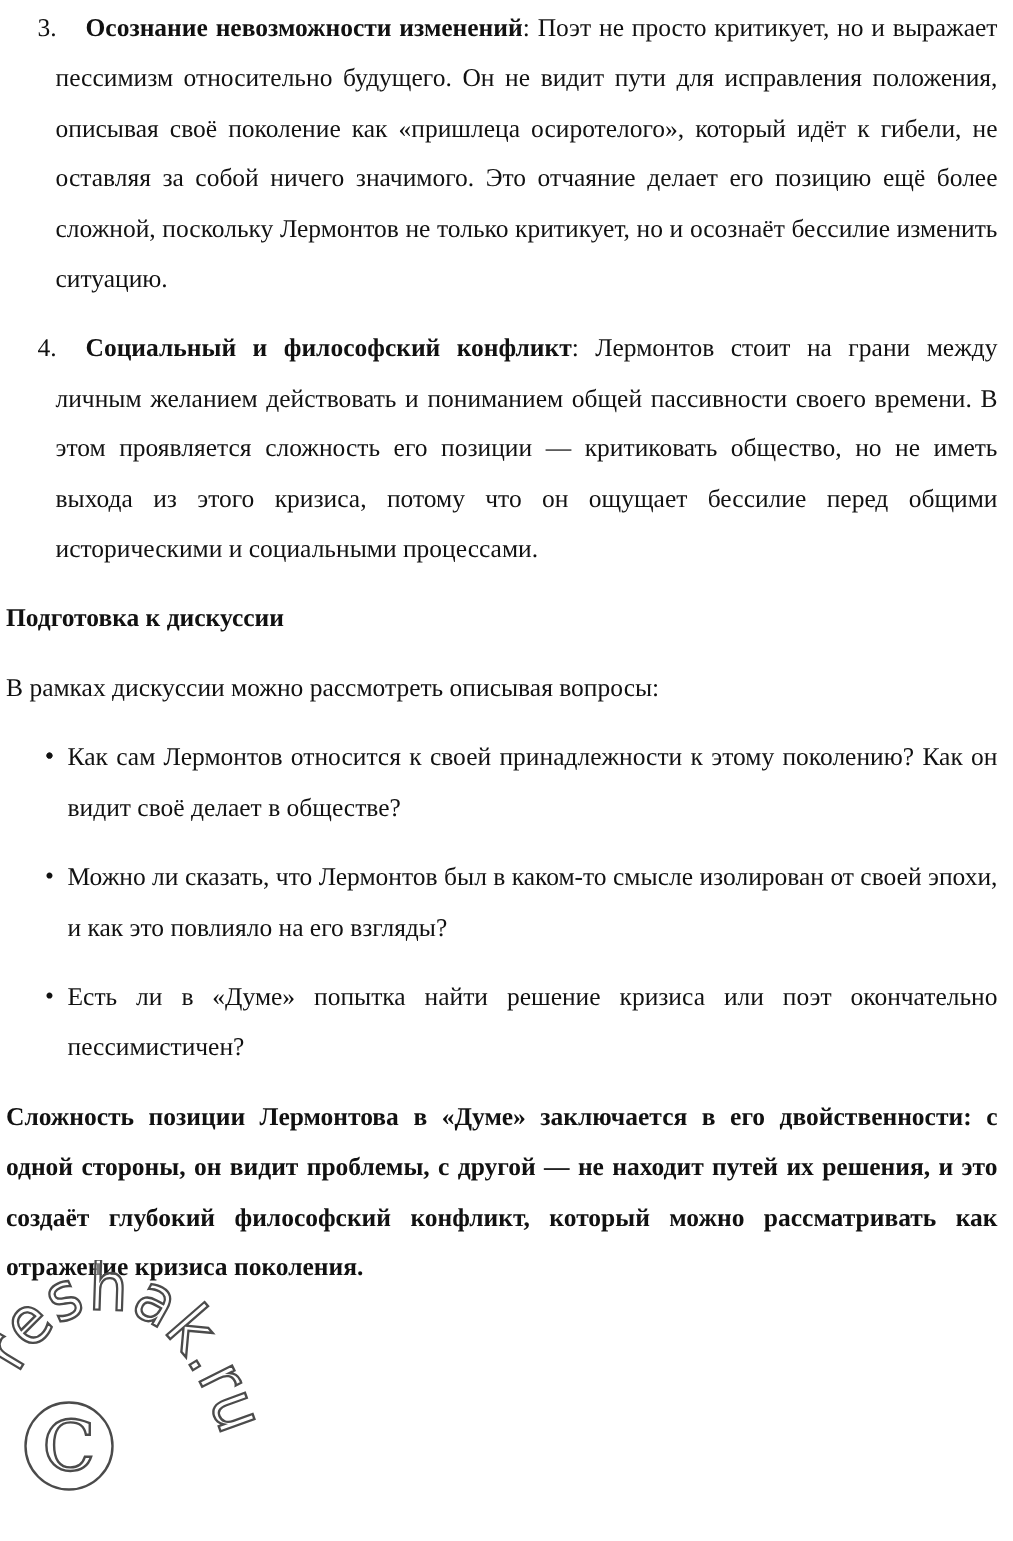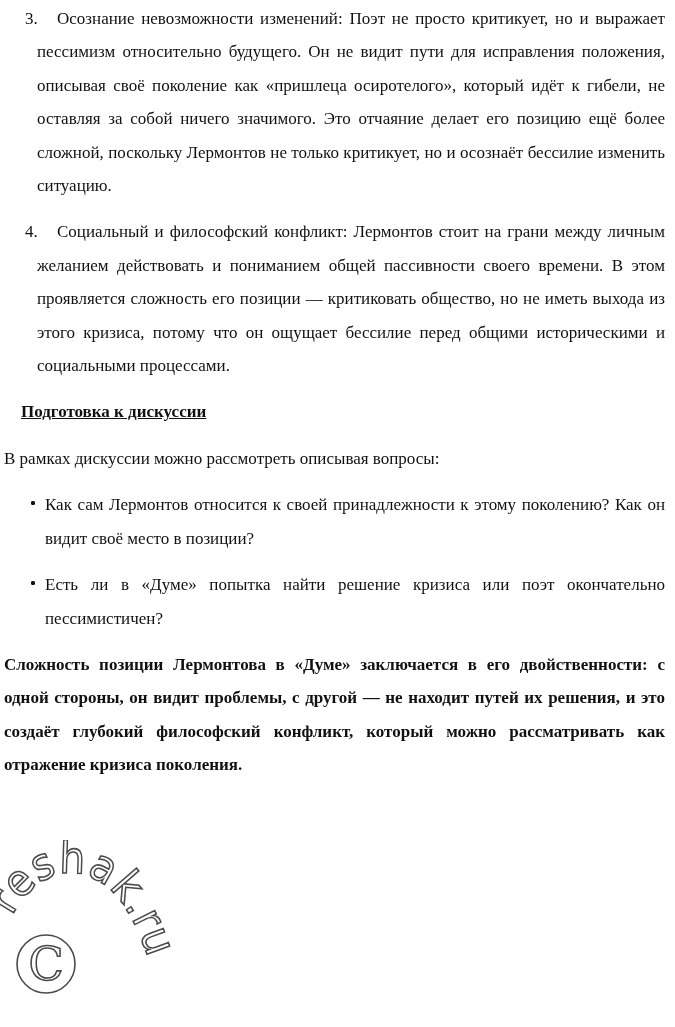--- a/index.html
+++ b/index.html
@@ -27,29 +27,28 @@
     position: relative;
     margin: 0 0 13px 33px;   
     text-indent: 20px;        
   }
   ol.num-list .num {
     position: absolute;
     left: -12px;              
     top: 0;
     text-indent: 0;
   }
-  .item-title { font-weight: normal; }
+  .item-title { font-weight: bold; }
   
   h2.section-heading {
     font-size: 17px;
     font-weight: bold;
-    margin: 0 0 13px 17px;
+    margin: 0 0 13px 0;
     text-align: left;
     line-height: 33.4px;
-    text-decoration: underline;
   }
   p.intro { margin: 0 0 13px 0; }
   
   ul.bullet-list { list-style: none; margin: 0; padding: 0; }
   ul.bullet-list > li {
     position: relative;
     margin: 0 0 13px 41px;   
   }
   ul.bullet-list .bullet {
     position: absolute;
@@ -98,24 +97,24 @@
 
   <h2 class="section-heading">Подготовка к дискуссии</h2>
 
   <p class="intro">В рамках дискуссии можно рассмотреть описывая вопросы:</p>
 
   <ul class="bullet-list">
     <li>
       <span class="bullet">•</span>
     </li>
     <li>
-      <span class="bullet">•</span><span>Как сам Лермонтов относится к своей принадлежности к этому поколению? Как он видит своё место в позиции?</span>
+      <span class="bullet">•</span><span>Как сам Лермонтов относится к своей принадлежности к этому поколению? Как он видит своё делает в обществе?</span>
     </li>
     <li>
-      <span class="bullet">•</span>
+      <span class="bullet">•</span><span>Можно ли сказать, что Лермонтов был в каком-то смысле изолирован от своей эпохи, и как это повлияло на его взгляды?</span>
     </li>
     <li>
       <span class="bullet">•</span><span>Есть ли в «Думе» попытка найти решение кризиса или поэт окончательно пессимистичен?</span>
     </li>
   </ul>
 
   <p class="closing">Сложность позиции Лермонтова в «Думе» заключается в его двойственности: с одной стороны, он видит проблемы, с другой — не находит путей их решения, и это создаёт глубокий философский конфликт, который можно рассматривать как отражение кризиса поколения.</p>
 
 </div>
 

